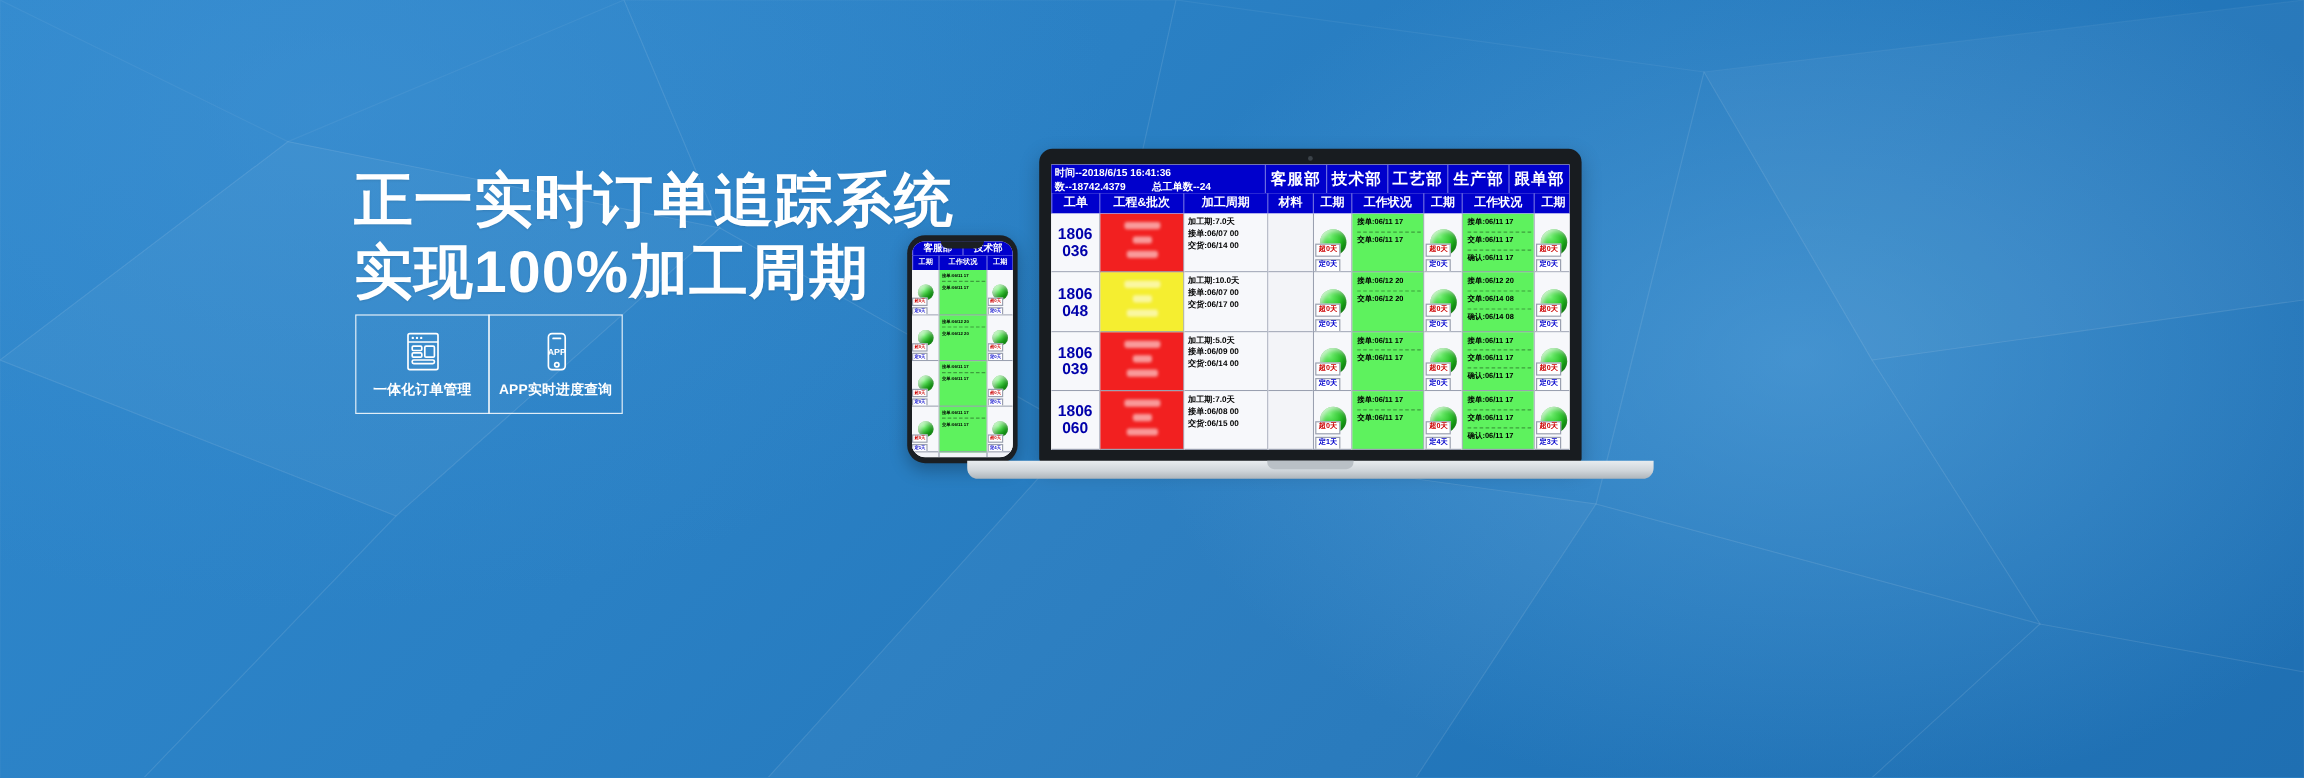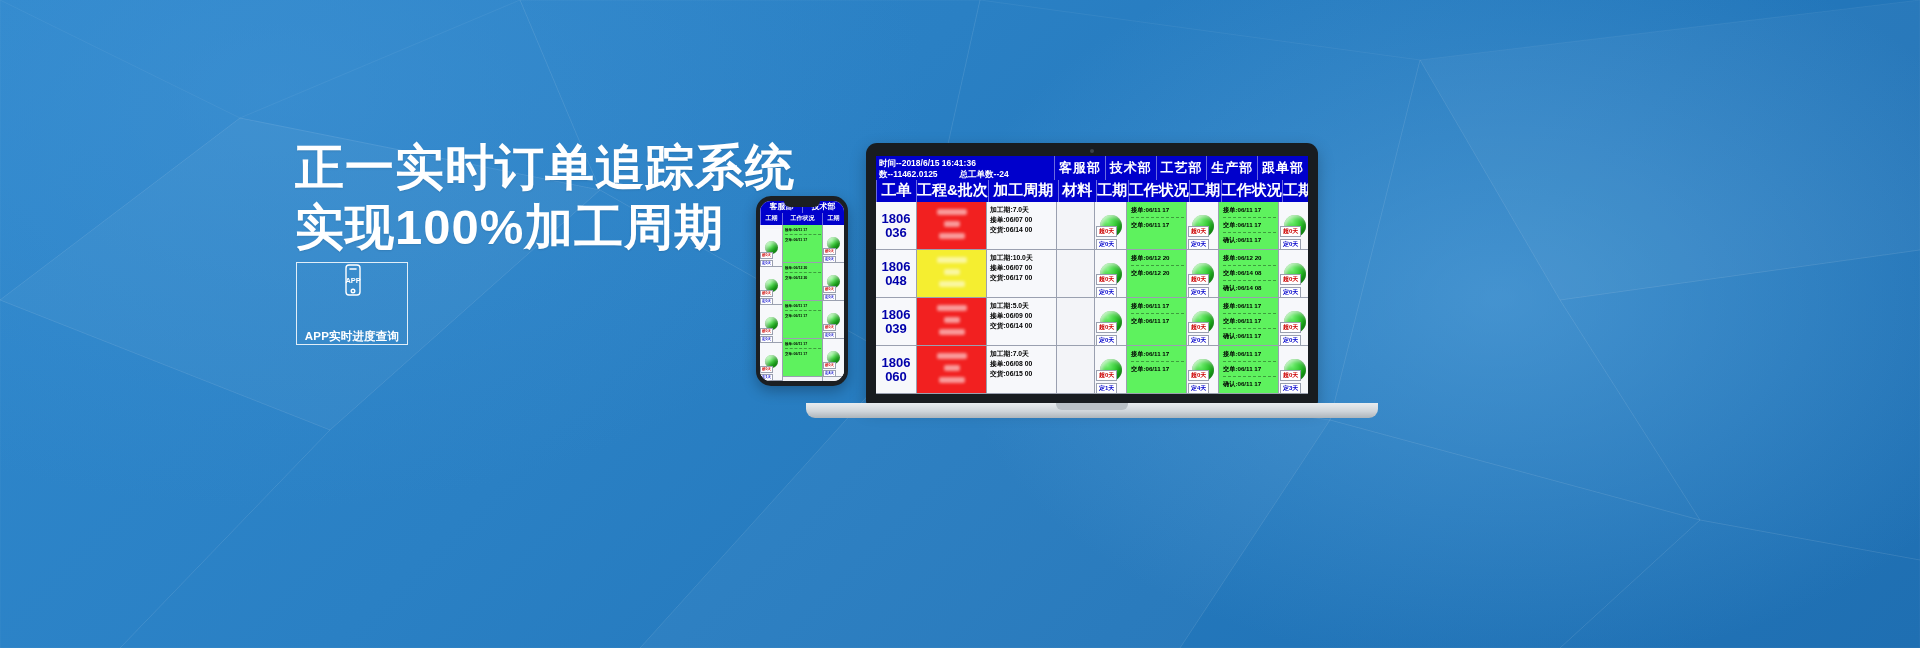--- a/index.html
+++ b/index.html
@@ -38,32 +38,32 @@
   
   #features{
     position:absolute; left:296px; top:262px;
     display:flex;
   }
   .feature{
     width:112px; height:83px;
     border:1px solid rgba(255,255,255,.85);
     margin-left:-1px;
     display:flex; flex-direction:column;
-    align-items:center; justify-content:space-between;
+    align-items:center; justify-content:center;
     gap:7px;
   }
   .feature:first-child{ margin-left:0; }
   .feature .ficon{ height:34px; display:flex; align-items:center; }
   .feature .flabel{
     color:#fff; font-size:11.5px; font-weight:bold; white-space:nowrap;
     letter-spacing:.2px;
   }
 
   
-  #laptop{ position:absolute; left:866px; top:124px; width:452px; height:290px;margin-top:19px; }
+  #laptop{ position:absolute; left:866px; top:124px; width:452px; height:290px; }
   #laptop-lid{
     position:absolute; left:0; top:0; width:452px; height:262px;
     background:#181c20;
     border-radius:11px 11px 4px 4px;
     padding:13px 10px 11px 10px;
     box-shadow:0 6px 16px rgba(0,0,0,.25);
   }
   #laptop-camera{
     position:absolute; left:50%; top:6px; width:4px; height:4px;
     margin-left:-2px; border-radius:50%; background:#3b4248;
@@ -112,26 +112,26 @@
   .title-left .t1{ font-size:8.5px; white-space:nowrap; }
   .title-left .t2{ font-size:8.5px; white-space:nowrap; display:flex; }
   .title-left .t2 .t2b{ margin-left:22px; }
   .dept{
     flex:1 1 0; text-align:center; font-size:13px; letter-spacing:1px;
     border-left:1px solid #6a6ae0; display:flex; align-items:center; justify-content:center;
     padding-bottom:1px;
   }
   .dash-head{ background:#0000cc; color:#fff; display:flex; }
   .dash-head .hc{
-    font-size:15px; font-weight:bold; text-align:center;
+    font-size:10px; font-weight:bold; text-align:center;
     border-left:1px solid #6a6ae0; padding:1px 0 2px 0; white-space:nowrap;
   }
   .dash-body{ flex:1 1 auto; display:flex; overflow:hidden; background:#f3f4f8; }
   .col{ display:flex; flex-direction:column; border-left:1px solid #9aa0b0; }
-  .col:first-child{ border-left:none;justify-content:flex-end; }
+  .col:first-child{ border-left:none; }
   .cell{
     border-bottom:1px solid #9aa0b0; position:relative; overflow:hidden;
     display:flex; flex-direction:column;
   }
   .wo{
     align-items:center; justify-content:center;
     color:#0000aa; font-weight:bold; font-size:13px; line-height:1.08;
     background:#f7f8fb; text-align:center;
   }
   .proj{ padding:4px 3px; }
@@ -198,20 +198,36 @@
   </svg>
 </div>
 
 <div id="copy">
   <h1 id="headline">正一实时订单追踪系统
 实现100%加工周期</h1>
 </div>
 
 <div id="features">
 
+  <div class="feature">
+    <span class="ficon">
+      <svg width="31" height="34" viewBox="0 0 31 34" fill="none" stroke="#ffffff" stroke-width="1.4">
+        <rect x="3" y="2" width="25" height="30" rx="1.5"></rect>
+        <line x1="3" y1="9" x2="28" y2="9"></line>
+        <circle cx="7" cy="5.6" r="1" fill="#fff" stroke="none"></circle>
+        <circle cx="10.5" cy="5.6" r="1" fill="#fff" stroke="none"></circle>
+        <circle cx="14" cy="5.6" r="1" fill="#fff" stroke="none"></circle>
+        <rect x="6.5" y="12.5" width="8" height="3.6" rx="1"></rect>
+        <rect x="6.5" y="18" width="8" height="3.6" rx="1"></rect>
+        <rect x="17" y="12.5" width="8" height="9.1" rx="1"></rect>
+        <rect x="6.5" y="24" width="18.5" height="3" rx="1.3"></rect>
+      </svg>
+    </span>
+    <span class="flabel">一体化订单管理</span>
+  </div>
 
 
   <div class="feature">
     <span class="ficon">
       <svg width="31" height="34" viewBox="0 0 31 34" fill="none" stroke="#ffffff" stroke-width="1.4">
         <rect x="9" y="2" width="14" height="30" rx="3"></rect>
         <line x1="13" y1="6" x2="19" y2="6" stroke-width="1.6" stroke-linecap="round"></line>
         <circle cx="16" cy="28" r="1.8"></circle>
         <text x="16" y="19.5" font-family="Liberation Sans, sans-serif" font-size="7.4" font-weight="bold" fill="#ffffff" stroke="none" text-anchor="middle">APP</text>
       </svg>
@@ -305,21 +321,21 @@
 
 <div id="laptop">
   <div id="laptop-lid">
     <div id="laptop-camera"></div>
     <div id="laptop-screen">
       <div class="dash" id="laptop-dash">
           <div class="dash-title">
             <div class="title-left">
               <div class="t1">时间--2018/6/15 16:41:36</div>
               <div class="t2">
-                <span>数--11462.0125</span>
+                <span>数--18742.4379</span>
                 <span class="t2b">总工单数--24</span>
               </div>
             </div>
             <div class="dept">客服部</div>
             <div class="dept">技术部</div>
             <div class="dept">工艺部</div>
             <div class="dept">生产部</div>
             <div class="dept">跟单部</div>
           </div>
           <div class="dash-head">

